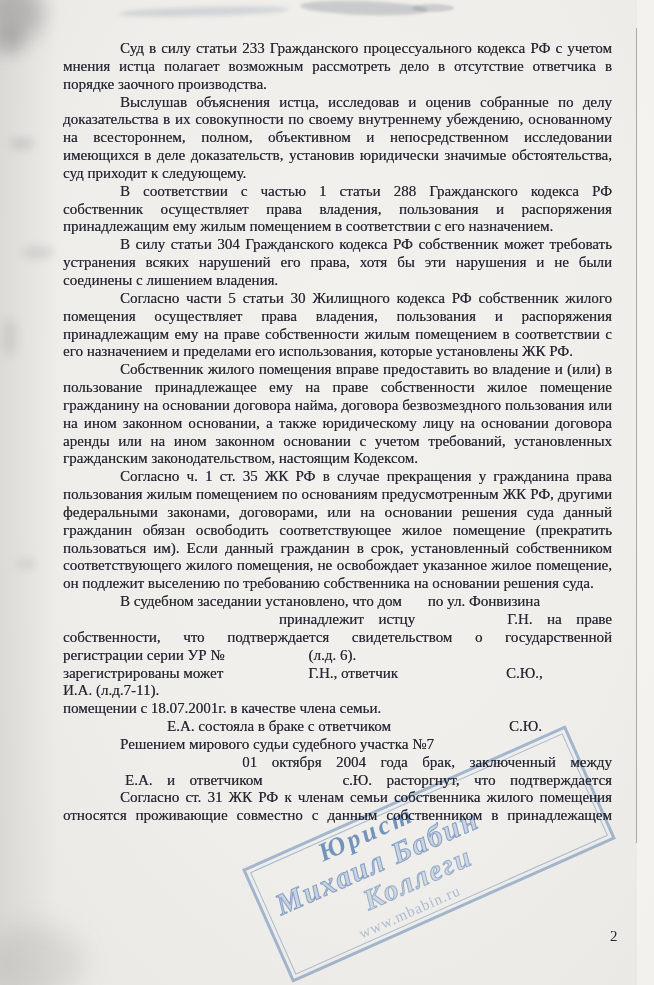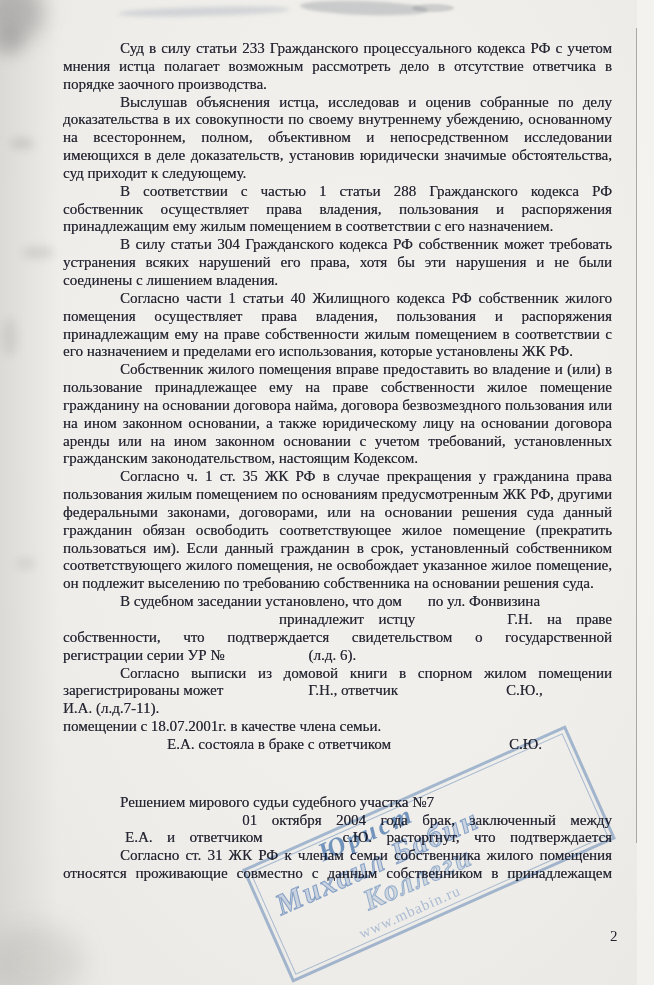--- a/index.html
+++ b/index.html
@@ -78,33 +78,32 @@
   <div class="smudge" style="left:-12px;top:925px;width:95px;height:75px;background:rgba(120,118,114,0.16);filter:blur(12px);"></div>
   <div class="smudge" style="left:118px;top:7px;width:172px;height:9px;background:rgba(125,135,158,0.26);filter:blur(2px);transform:rotate(-1.5deg);"></div>
   <div class="smudge" style="left:300px;top:1px;width:128px;height:14px;background:rgba(105,110,122,0.28);filter:blur(1.5px);transform:rotate(2deg);"></div>
   <div class="smudge" style="left:412px;top:4px;width:42px;height:8px;background:rgba(95,100,110,0.24);filter:blur(1px);"></div>
 
   <div class="body-text">
       <p class="para">Суд в силу статьи 233 Гражданского процессуального кодекса РФ с учетом мнения истца полагает возможным рассмотреть дело в отсутствие ответчика в порядке заочного производства.</p>
       <p class="para">Выслушав объяснения истца,  исследовав и оценив собранные по делу доказательства в их совокупности по своему внутреннему убеждению, основанному на всестороннем, полном, объективном и непосредственном исследовании имеющихся в деле доказательств, установив юридически значимые обстоятельства, суд приходит к следующему.</p>
       <p class="para">В соответствии с частью  1 статьи  288 Гражданского кодекса  РФ собственник осуществляет права владения, пользования и распоряжения принадлежащим ему жилым помещением в соответствии с его назначением.</p>
       <p class="para">В силу статьи  304 Гражданского кодекса РФ собственник может требовать устранения всяких нарушений его права, хотя бы эти нарушения и не были соединены с лишением владения.</p>
-      <p class="para">Согласно части 1 статьи 40 Жилищного кодекса  РФ собственник жилого помещения осуществляет права владения, пользования и распоряжения принадлежащим ему на праве собственности жилым помещением в соответствии с его назначением и пределами его использования, которые установлены ЖК РФ.</p>
+      <p class="para">Согласно части 5 статьи 30 Жилищного кодекса  РФ собственник жилого помещения осуществляет права владения, пользования и распоряжения принадлежащим ему на праве собственности жилым помещением в соответствии с его назначением и пределами его использования, которые установлены ЖК РФ.</p>
       <p class="para">Собственник жилого помещения вправе предоставить во владение и (или) в пользование принадлежащее ему на праве собственности жилое помещение гражданину на основании договора найма, договора безвозмездного пользования или на ином законном основании, а также юридическому лицу на основании договора аренды или на ином законном основании с учетом требований, установленных гражданским законодательством, настоящим Кодексом.</p>
       <p class="para">Согласно ч. 1 ст. 35 ЖК РФ в случае прекращения у гражданина права пользования жилым помещением по основаниям предусмотренным ЖК РФ, другими федеральными законами, договорами, или на основании решения суда данный гражданин обязан освободить соответствующее жилое помещение (прекратить пользоваться им). Если данный гражданин в срок, установленный собственником соответствующего жилого помещения, не освобождает  указанное жилое помещение, он подлежит выселению по требованию собственника на основании решения суда.</p>
       <div class="line" style="padding-left: 57px;"><span>В судебном заседании установлено, что дом</span><span class="gap" style="width: 26px;"></span><span>по ул. Фонвизина</span></div>
       <div class="line wide" style="padding-left: 162px;"><span>принадлежит  истцу</span><span class="gap" style="width: 92px;"></span><span>Г.Н.  на  праве</span></div>
       <div class="line fill">собственности, что подтверждается свидетельством  о государственной</div>
       <div class="line"><span>регистрации серии УР №</span><span class="gap" style="width: 84px;"></span><span>(л.д. 6).</span></div>
-      <div class="line fill" style="text-indent: 57px;">Согласно выписки из домовой книги в спорном жилом помещении</div>
       <div class="line"><span>зарегистрированы может</span><span class="gap" style="width: 85px;"></span><span>Г.Н., ответчик</span><span class="gap" style="width: 108px;"></span><span>С.Ю.,</span></div>
       <div class="line"><span>И.А. (л.д.7-11).</span></div>
       <div class="line"><span>помещении с 18.07.2001г. в качестве члена семьи.</span></div>
       <div class="line" style="padding-left: 104px;"><span>Е.А. состояла в браке с ответчиком</span><span class="gap" style="width: 118px;"></span><span>С.Ю.</span></div>
-      <div class="line" style="padding-left: 57px; margin-top: 40px;"><span>Решением мирового судьи судебного участка №7</span></div>
+      <div class="line" style="padding-left: 57px;"><span>Решением мирового судьи судебного участка №7</span></div>
       <div class="line wide" style="padding-left: 110px;"><span>01  октября  2004  года  брак,  заключенный  между</span></div>
       <div class="line wide"><span>Е.А.  и  ответчиком</span><span class="gap" style="width: 80px;"></span><span>с.Ю.  расторгнут,  что  подтверждается</span></div>
       <div class="line fill" style="text-indent: 57px;">Согласно ст. 31 ЖК РФ к членам семьи собственника жилого помещения</div>
       <div class="line fill">относятся проживающие совместно с данным собственником в принадлежащем</div>
     </div>
 
   <div class="watermark">
     <span class="wm-line wm-l1">Юрист</span>
     <span class="wm-line wm-l2">Михаил Бабин</span>
     <span class="wm-line wm-l3">Коллеги</span>

